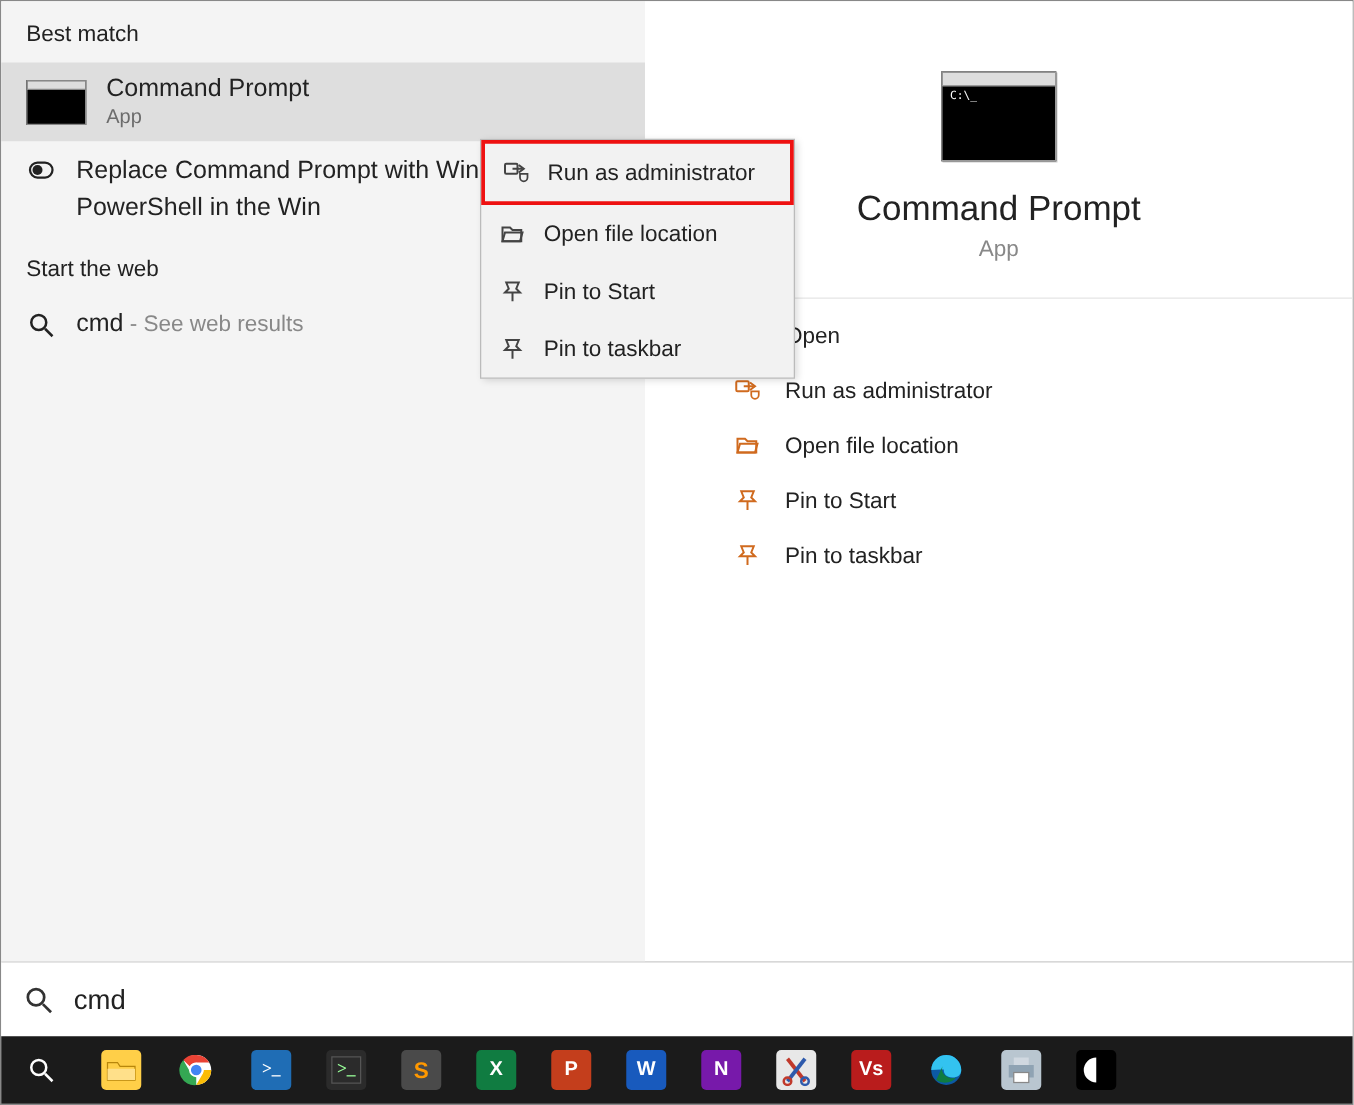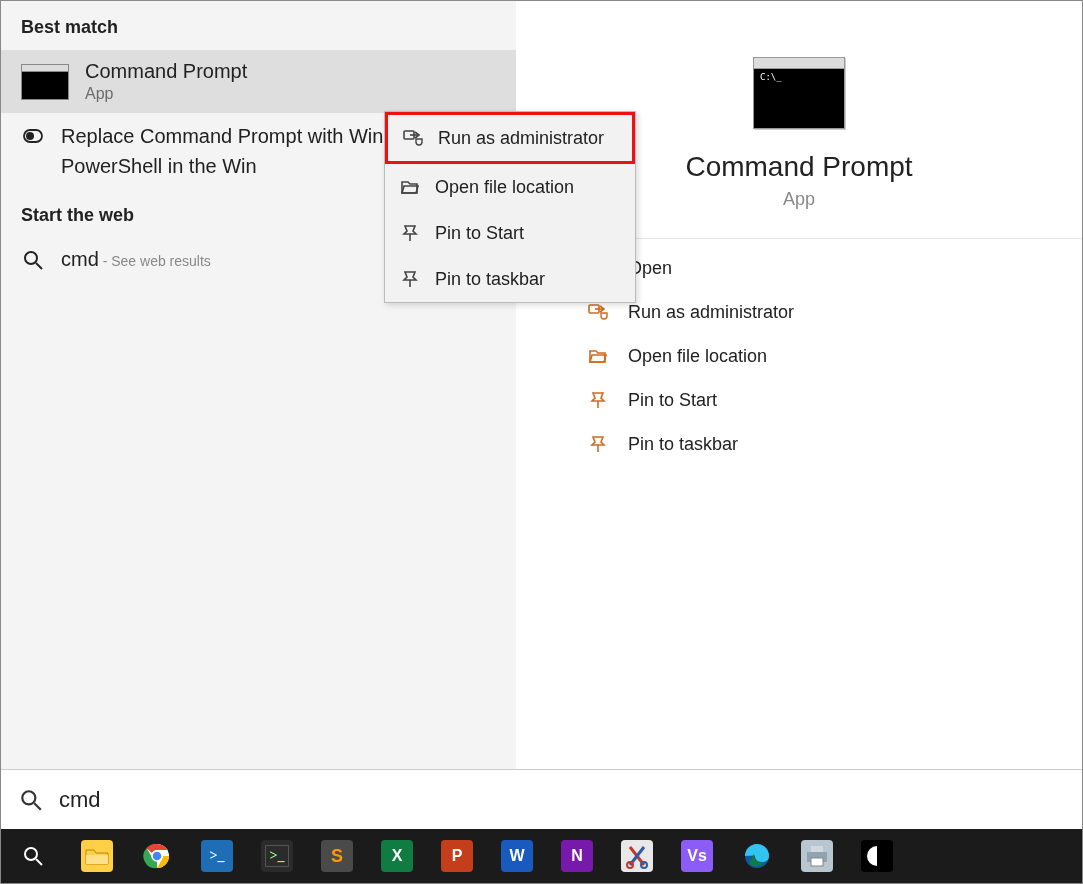--- a/index.html
+++ b/index.html
@@ -2,35 +2,35 @@
 <html><head>
 <meta charset="utf-8">
 <style>
   * { box-sizing: border-box; margin: 0; padding: 0; font-family: "Segoe UI", Arial, sans-serif; }
   html, body { width: 1083px; height: 884px; overflow: hidden; background: #fff; }
   .root { width: 1083px; height: 884px; display: flex; flex-direction: column; border: 1px solid #888; }
   .main { flex: 1; display: flex; min-height: 0; }
   .left { width: 515px; background: #f4f4f4; display: flex; flex-direction: column; position: relative; }
   .right { flex: 1; background: #fff; display: flex; flex-direction: column; }
   
-  .sect-header { font-size: 18px; font-weight: 700; padding: 16px 20px 12px 20px; color: #222; }
+  .sect-header { font-size: 18px; font-weight: 400; padding: 16px 20px 12px 20px; color: #222; }
   
   .best-match-row { background: #dedede; display: flex; align-items: center; padding: 10px 20px; gap: 16px; }
   .cmd-thumb-sm { width: 48px; height: 36px; background: #000; border: 1px solid #888; position: relative; }
   .cmd-thumb-sm::before { content: ""; position: absolute; top: 0; left: 0; right: 0; height: 6px; background: #ddd; border-bottom: 1px solid #888; }
   .bm-texts .t1 { font-size: 20px; color: #222; }
   .bm-texts .t2 { font-size: 16px; color: #6c6c6c; margin-top: 2px; }
   
   .settings-row { display: flex; align-items: flex-start; gap: 16px; padding: 8px 20px; font-size: 20px; color: #222; line-height: 1.5; }
   .settings-row .ico { width: 24px; flex: 0 0 24px; display: flex; justify-content: center; padding-top: 4px; }
   
   .web-row { display: flex; align-items: center; gap: 16px; padding: 10px 20px; font-size: 20px; color: #222; }
   .web-row .ico { width: 24px; flex: 0 0 24px; display: flex; justify-content: center; }
   .web-row .grow { flex: 1; }
-  .web-row .secondary { color: #888; font-size: 14px; }
+  .web-row .secondary { color: #888; font-size: 18px; }
   .chev { color: #555; font-size: 18px; }
   
   
   .ctx { position: absolute; left: 383px; top: 110px; width: 252px; background: #f2f2f2; border: 1px solid #bbb; box-shadow: 2px 2px 6px rgba(0,0,0,0.15); z-index: 20; }
   .ctx-item { display: flex; align-items: center; gap: 14px; padding: 12px 14px; font-size: 18px; color: #222; }
   .hl { border: 3px solid #e11; }
   .ctx-ico { width: 22px; display: flex; justify-content: center; color: #444; }
   
   
   .app-hero { display: flex; flex-direction: column; align-items: center; padding: 56px 20px 28px 20px; border-bottom: 1px solid #e5e5e5; }
@@ -273,21 +273,21 @@
         <span>N</span>
       </div>
       <div class="tb-icon" style="background: rgb(232, 232, 232);">
         <svg width="26" height="26" viewBox="0 0 26 26">
           <path d="M6 4 L20 22" stroke="#c0392b" stroke-width="3"></path>
           <path d="M20 4 L6 22" stroke="#2e5aac" stroke-width="3"></path>
           <circle cx="6" cy="22" r="3" fill="none" stroke="#c0392b" stroke-width="2"></circle>
           <circle cx="20" cy="22" r="3" fill="none" stroke="#2e5aac" stroke-width="2"></circle>
         </svg>
       </div>
-      <div class="tb-icon" style="background: #8b5cf6;">
+      <div class="tb-icon" style="background: #b91c1c;">
         <span>Vs</span>
       </div>
       <div class="tb-icon">
         <svg width="28" height="28" viewBox="0 0 28 28">
           <circle cx="14" cy="14" r="12" fill="#0c59a4"></circle>
           <path d="M2 14 a12 12 0 0 1 24 0 c0 4 -3 6 -7 6 c-5 0 -7 -3 -7 -6 c0 -2 2 -4 5 -4 c2 0 4 1 4 3" fill="#33c3f0"></path>
           <path d="M6 22 a12 12 0 0 0 16 -2 c-2 1 -5 1 -8 -1 c-3 -2 -4 -5 -3 -8" fill="#0f7c41"></path>
         </svg>
       </div>
       <div class="tb-icon" style="background: rgb(185, 198, 208);">

